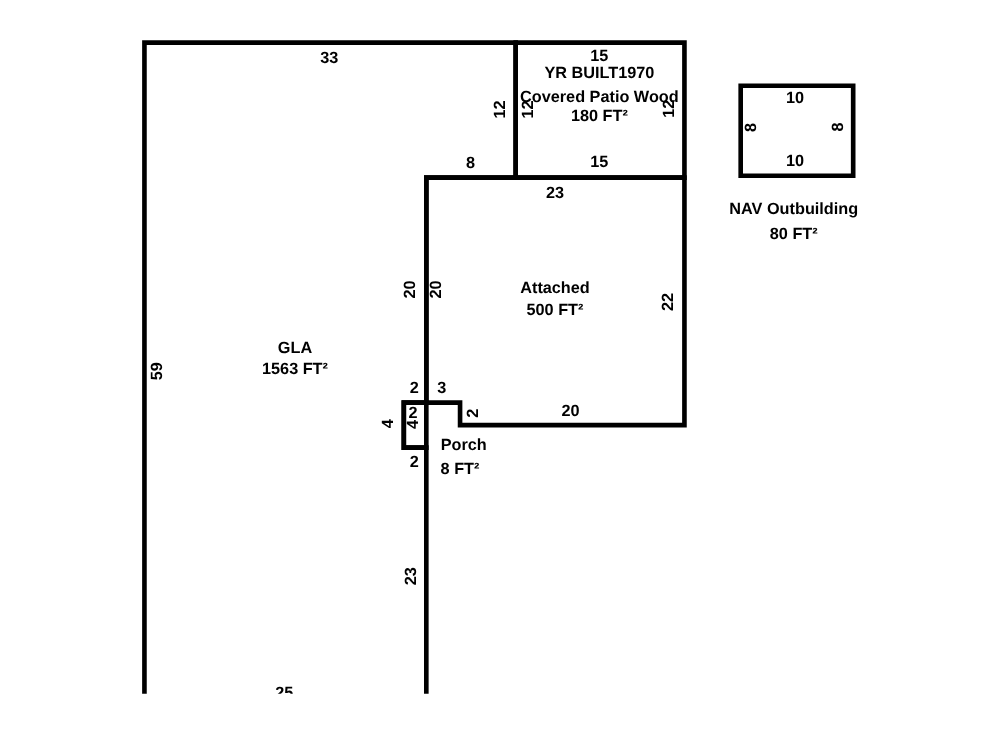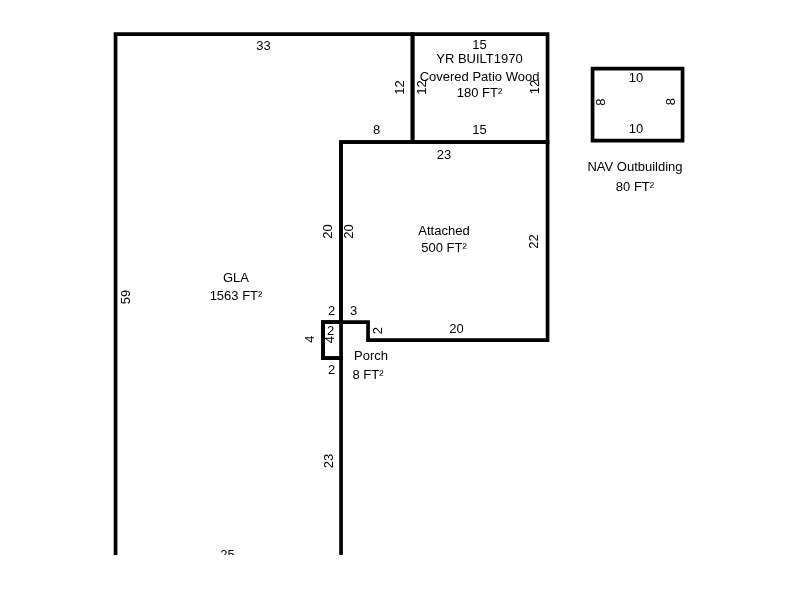--- a/index.html
+++ b/index.html
@@ -1,16 +1,16 @@
 <!DOCTYPE html>
 <html><head>
 <meta charset="utf-8">
 <style>
   html,body{margin:0;padding:0;background:#ffffff;}
-  .pg{width:800px;height:555px;position:relative;overflow:hidden;}
+  .pg{width:800px;height:555px;position:relative;overflow:hidden;font-weight:bold;}
   svg{display:block;}
   text{font-family:"Liberation Sans",sans-serif;font-size:13px;fill:#000;}
 </style>
 </head>
 <body>
 
 <div class="pg">
 <svg width="800" height="600" viewBox="0 0 800 600">
   <g transform="translate(0.55,0.6)">
 

